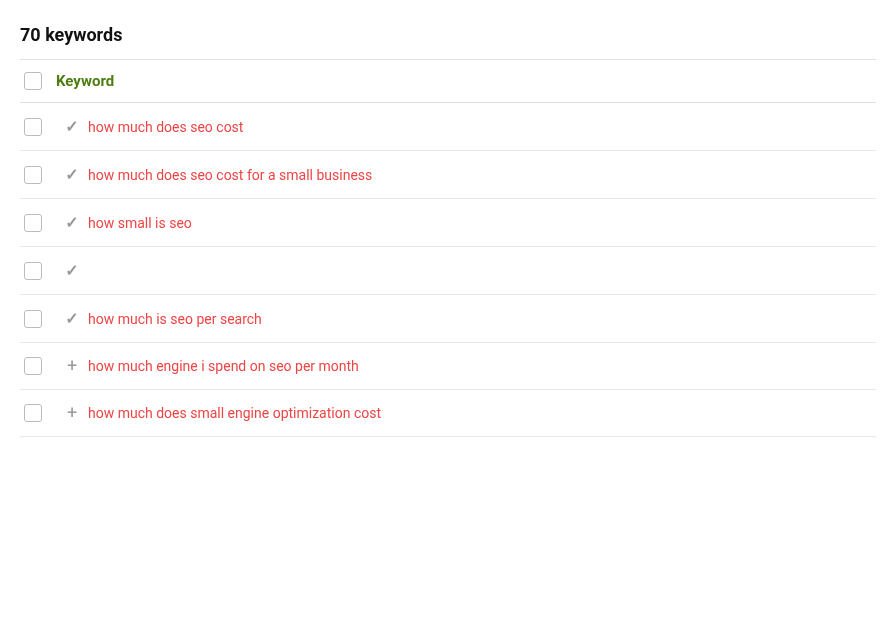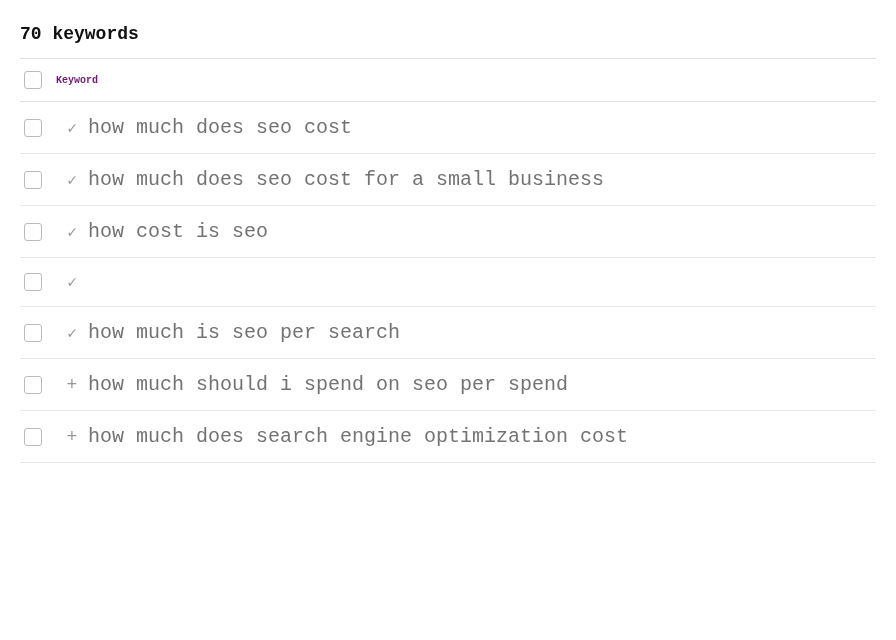--- a/index.html
+++ b/index.html
@@ -11,21 +11,20 @@
     body {
       font-family: -apple-system, BlinkMacSystemFont, 'Segoe UI', Roboto, sans-serif;
       background: #fff;
       color: #222;
       width: 896px;
       min-height: 640px;
     }
 
     .page-wrapper {
       padding: 24px 20px 0 20px;
-      font-family: Liberation Mono, monospace;
     }
 
     .header-row {
       padding: 0 0 14px 0;
       border-bottom: 1px solid #e0e0e0;
     }
 
     .header-row h2 {
       font-size: 18px;
       font-weight: 700;
@@ -38,23 +37,23 @@
       padding: 12px 0 12px 4px;
       border-bottom: 1px solid #e0e0e0;
     }
 
     .table-header .col-check {
       width: 32px;
       flex-shrink: 0;
     }
 
     .table-header .col-label {
-      font-size: 10px;
+      font-size: 15px;
       font-weight: 700;
-      color: #701a75;
+      color: #4d7c0f;
     }
 
     .keyword-row {
       display: flex;
       align-items: center;
       padding: 14px 0 14px 4px;
       border-bottom: 1px solid #e8e8e8;
     }
 
     .col-check {
@@ -66,22 +65,22 @@
 
     .col-icon {
       width: 32px;
       flex-shrink: 0;
       display: flex;
       align-items: center;
       justify-content: center;
     }
 
     .keyword-text {
-      font-size: 20px;
-      color: #737373;
+      font-size: 14px;
+      color: #ef4444;
       text-decoration: none;
       cursor: pointer;
     }
 
     .checkbox {
       width: 18px;
       height: 18px;
       border: 1.5px solid #bbb;
       border-radius: 3px;
       background: #fff;
@@ -136,21 +135,21 @@
         </div>
         <a class="keyword-text">how much does seo cost for a small business</a>
       </div>
       <div class="keyword-row">
         <div class="col-check">
           <span class="checkbox"></span>
         </div>
         <div class="col-icon">
           <span class="icon-check">✓</span>
         </div>
-        <a class="keyword-text">how cost is seo</a>
+        <a class="keyword-text">how small is seo</a>
       </div>
       <div class="keyword-row">
         <div class="col-check">
           <span class="checkbox"></span>
         </div>
         <div class="col-icon">
           <span class="icon-check">✓</span>
         </div>
       </div>
       <div class="keyword-row">
@@ -162,25 +161,25 @@
         </div>
         <a class="keyword-text">how much is seo per search</a>
       </div>
       <div class="keyword-row">
         <div class="col-check">
           <span class="checkbox"></span>
         </div>
         <div class="col-icon">
           <span class="icon-plus">+</span>
         </div>
-        <a class="keyword-text">how much should i spend on seo per spend</a>
+        <a class="keyword-text">how much engine i spend on seo per month</a>
       </div>
       <div class="keyword-row">
         <div class="col-check">
           <span class="checkbox"></span>
         </div>
         <div class="col-icon">
           <span class="icon-plus">+</span>
         </div>
-        <a class="keyword-text">how much does search engine optimization cost</a>
+        <a class="keyword-text">how much does small engine optimization cost</a>
       </div>
     </div>
 </div>
 
 </body></html>

